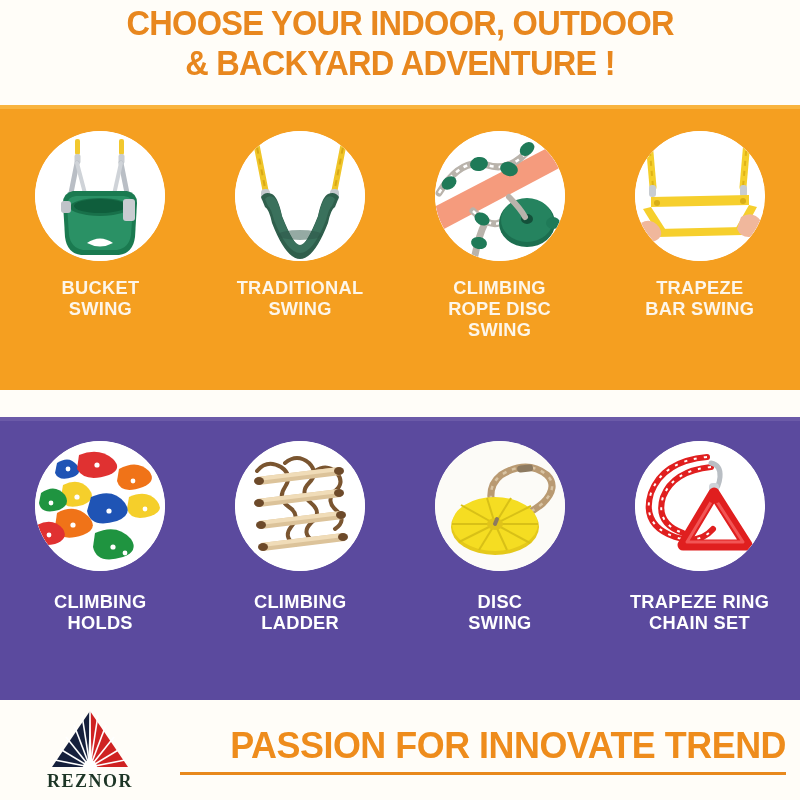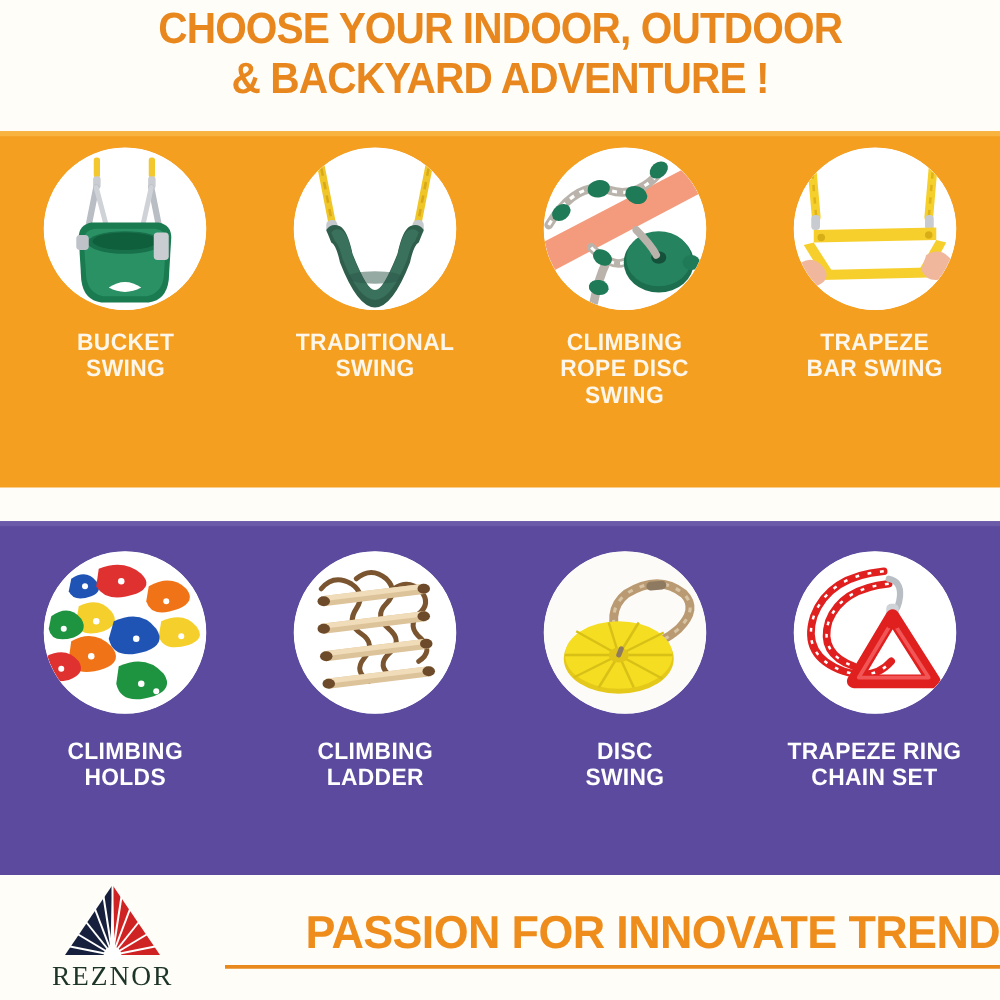--- a/index.html
+++ b/index.html
@@ -39,21 +39,21 @@
     content:""; position:absolute; top:0; left:0; width:100%; height:4px;
     background:#6b5aa8;
   }
 
   .grid {
     position:absolute; left:0; top:0; width:800px; height:100%;
     display:grid; grid-template-columns:repeat(4,1fr);
   }
   .cell {
     display:flex; flex-direction:column; align-items:center;
-    padding-top:13px;
+    padding-top:26px;
   }
   .bubble {
     width:130px; height:130px; border-radius:50%;
     background:#ffffff; position:relative; overflow:hidden;
     flex:0 0 auto;
   }
   .bubble svg { display:block; width:130px; height:130px; }
 
   .caption {
     margin-top:16px; text-align:center; font-weight:bold;
@@ -67,24 +67,24 @@
 
   
   .footer {
     position:absolute; left:0; top:700px; width:800px; height:100px;
     background:#fffdf8; display:flex; align-items:center;
   }
   .logo { width:180px; display:flex; flex-direction:column; align-items:center; justify-content:center; }
   .logo svg { display:block; }
   .logo .wordmark {
     font-family:"Liberation Serif", serif;
-    font-weight:normal; font-size:22px; color:#1d3526;
+    font-weight:bold; font-size:18px; color:#1d3526;
     letter-spacing:1.5px; margin-top:0;
   }
-  .tagline-wrap { flex:1; }
+  .tagline-wrap { flex:1; padding-right:14px; }
   .tagline {
     color:#ee8c1c; font-weight:bold; font-size:37px;
     letter-spacing:-0.5px; text-align:right;
     transform:scaleX(0.97); transform-origin:right center;
     white-space:nowrap;
   }
   .tagline-rule { height:3px; background:#e8891d; margin-top:5px; }
 </style>
 </head>
 <body>

